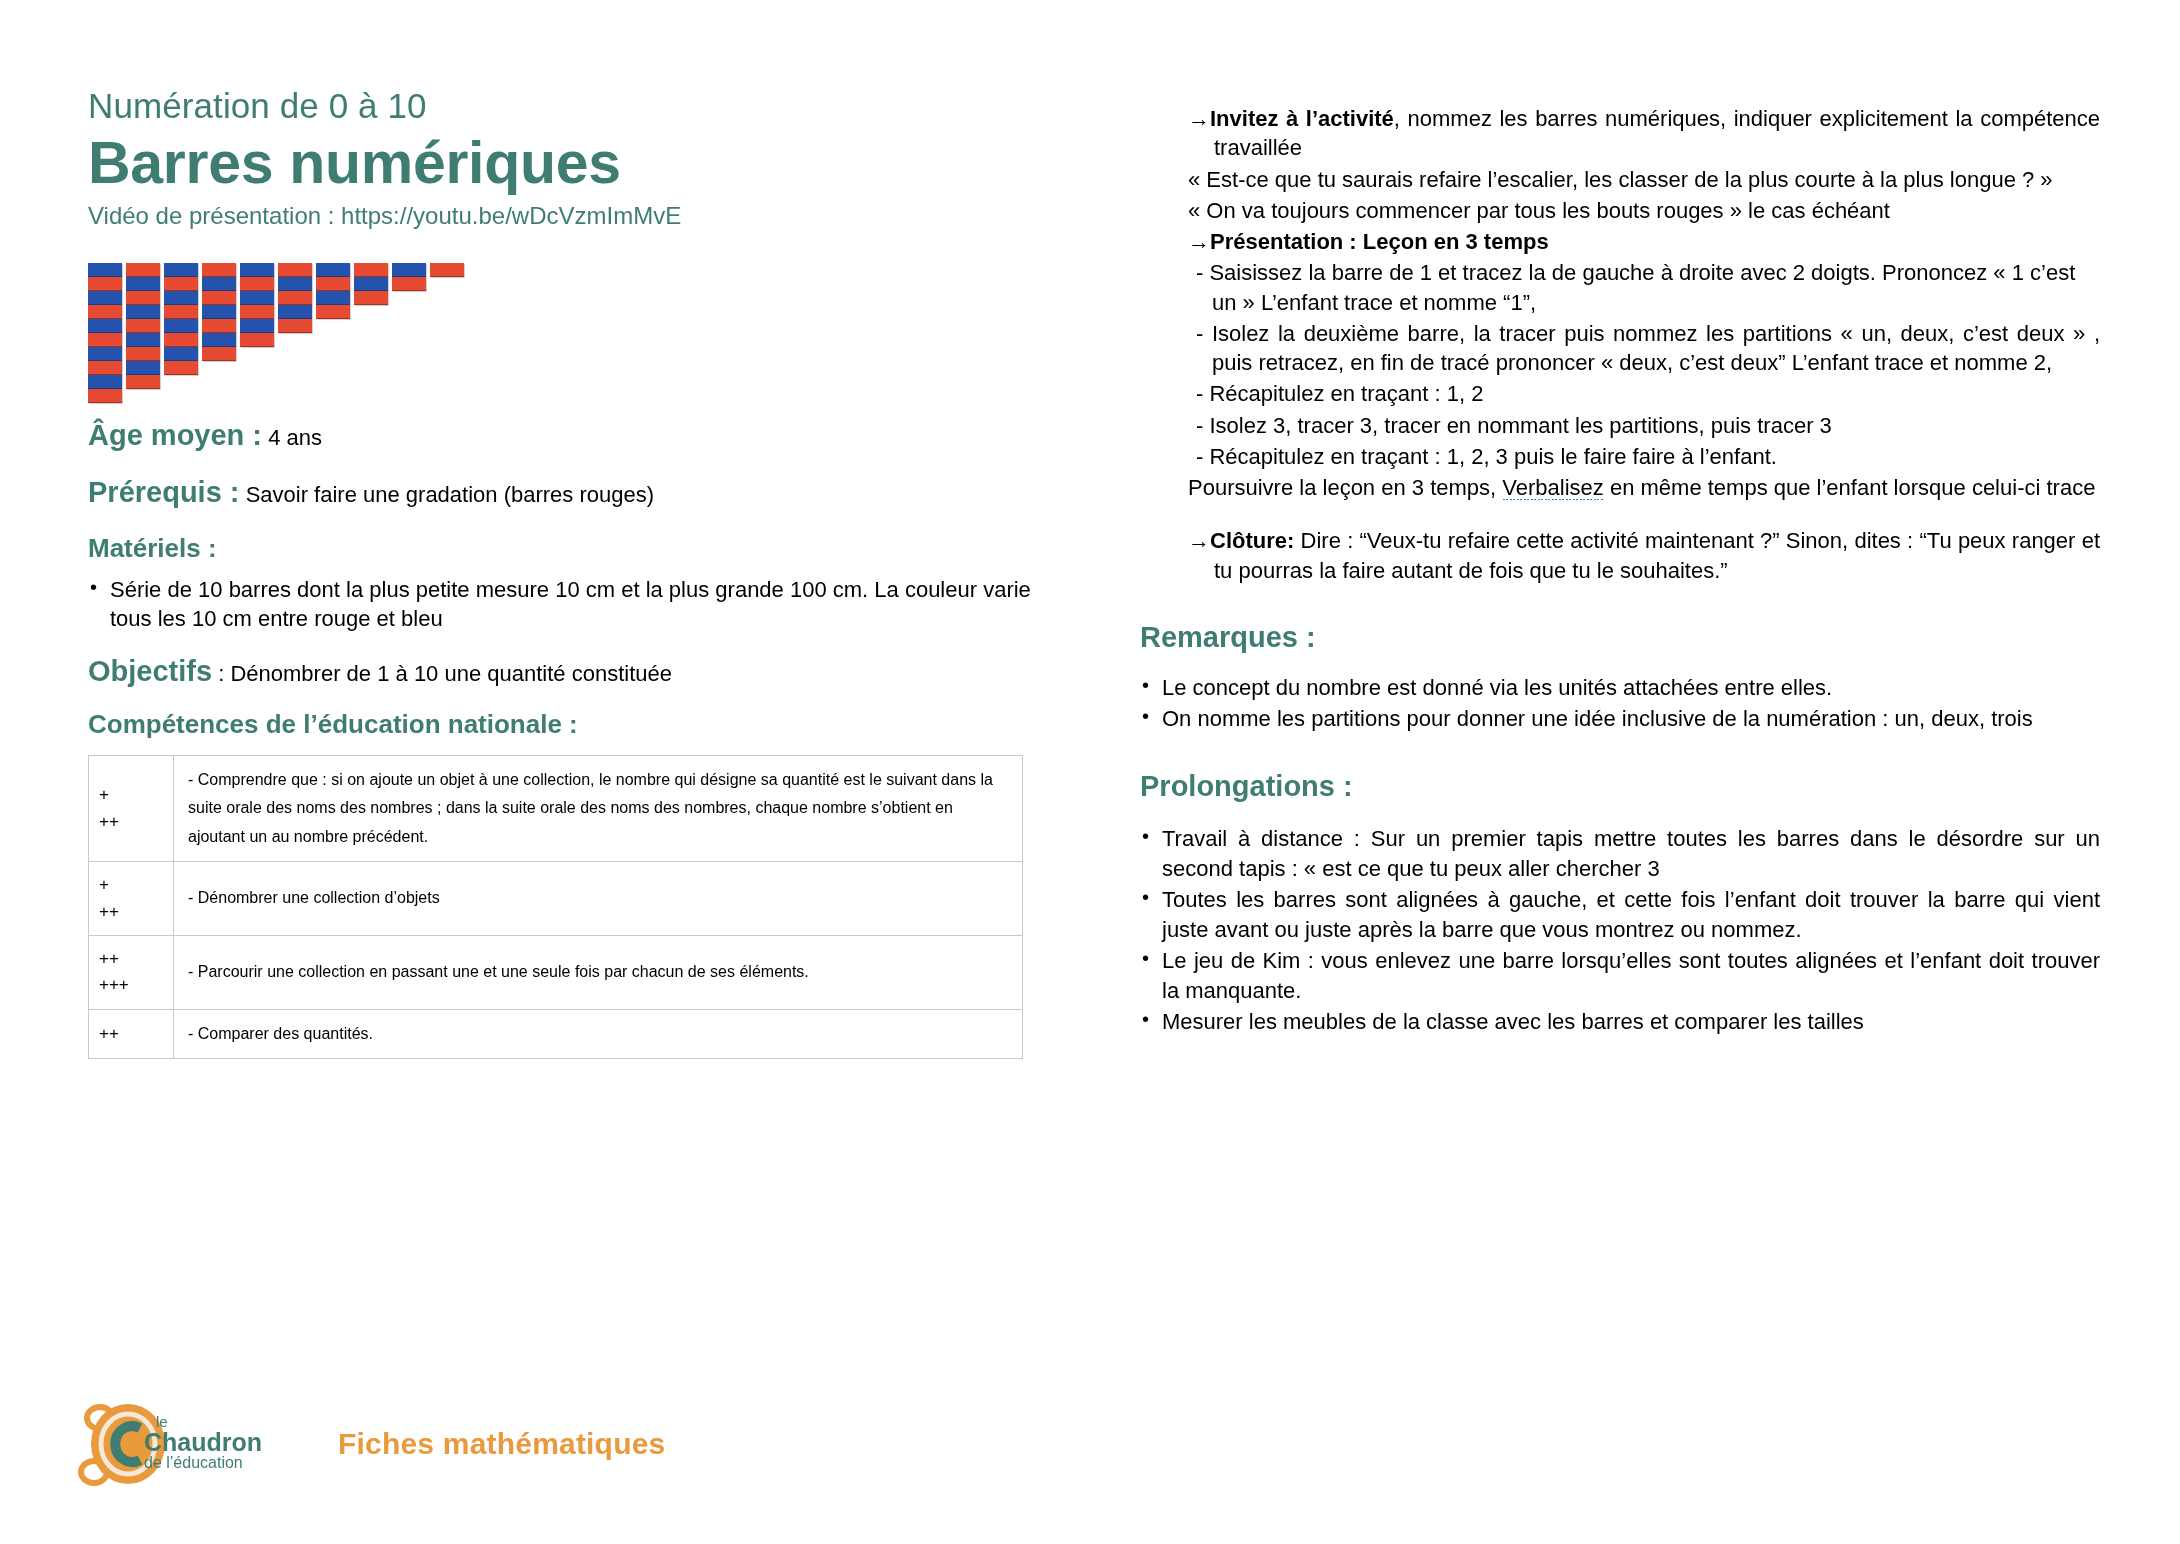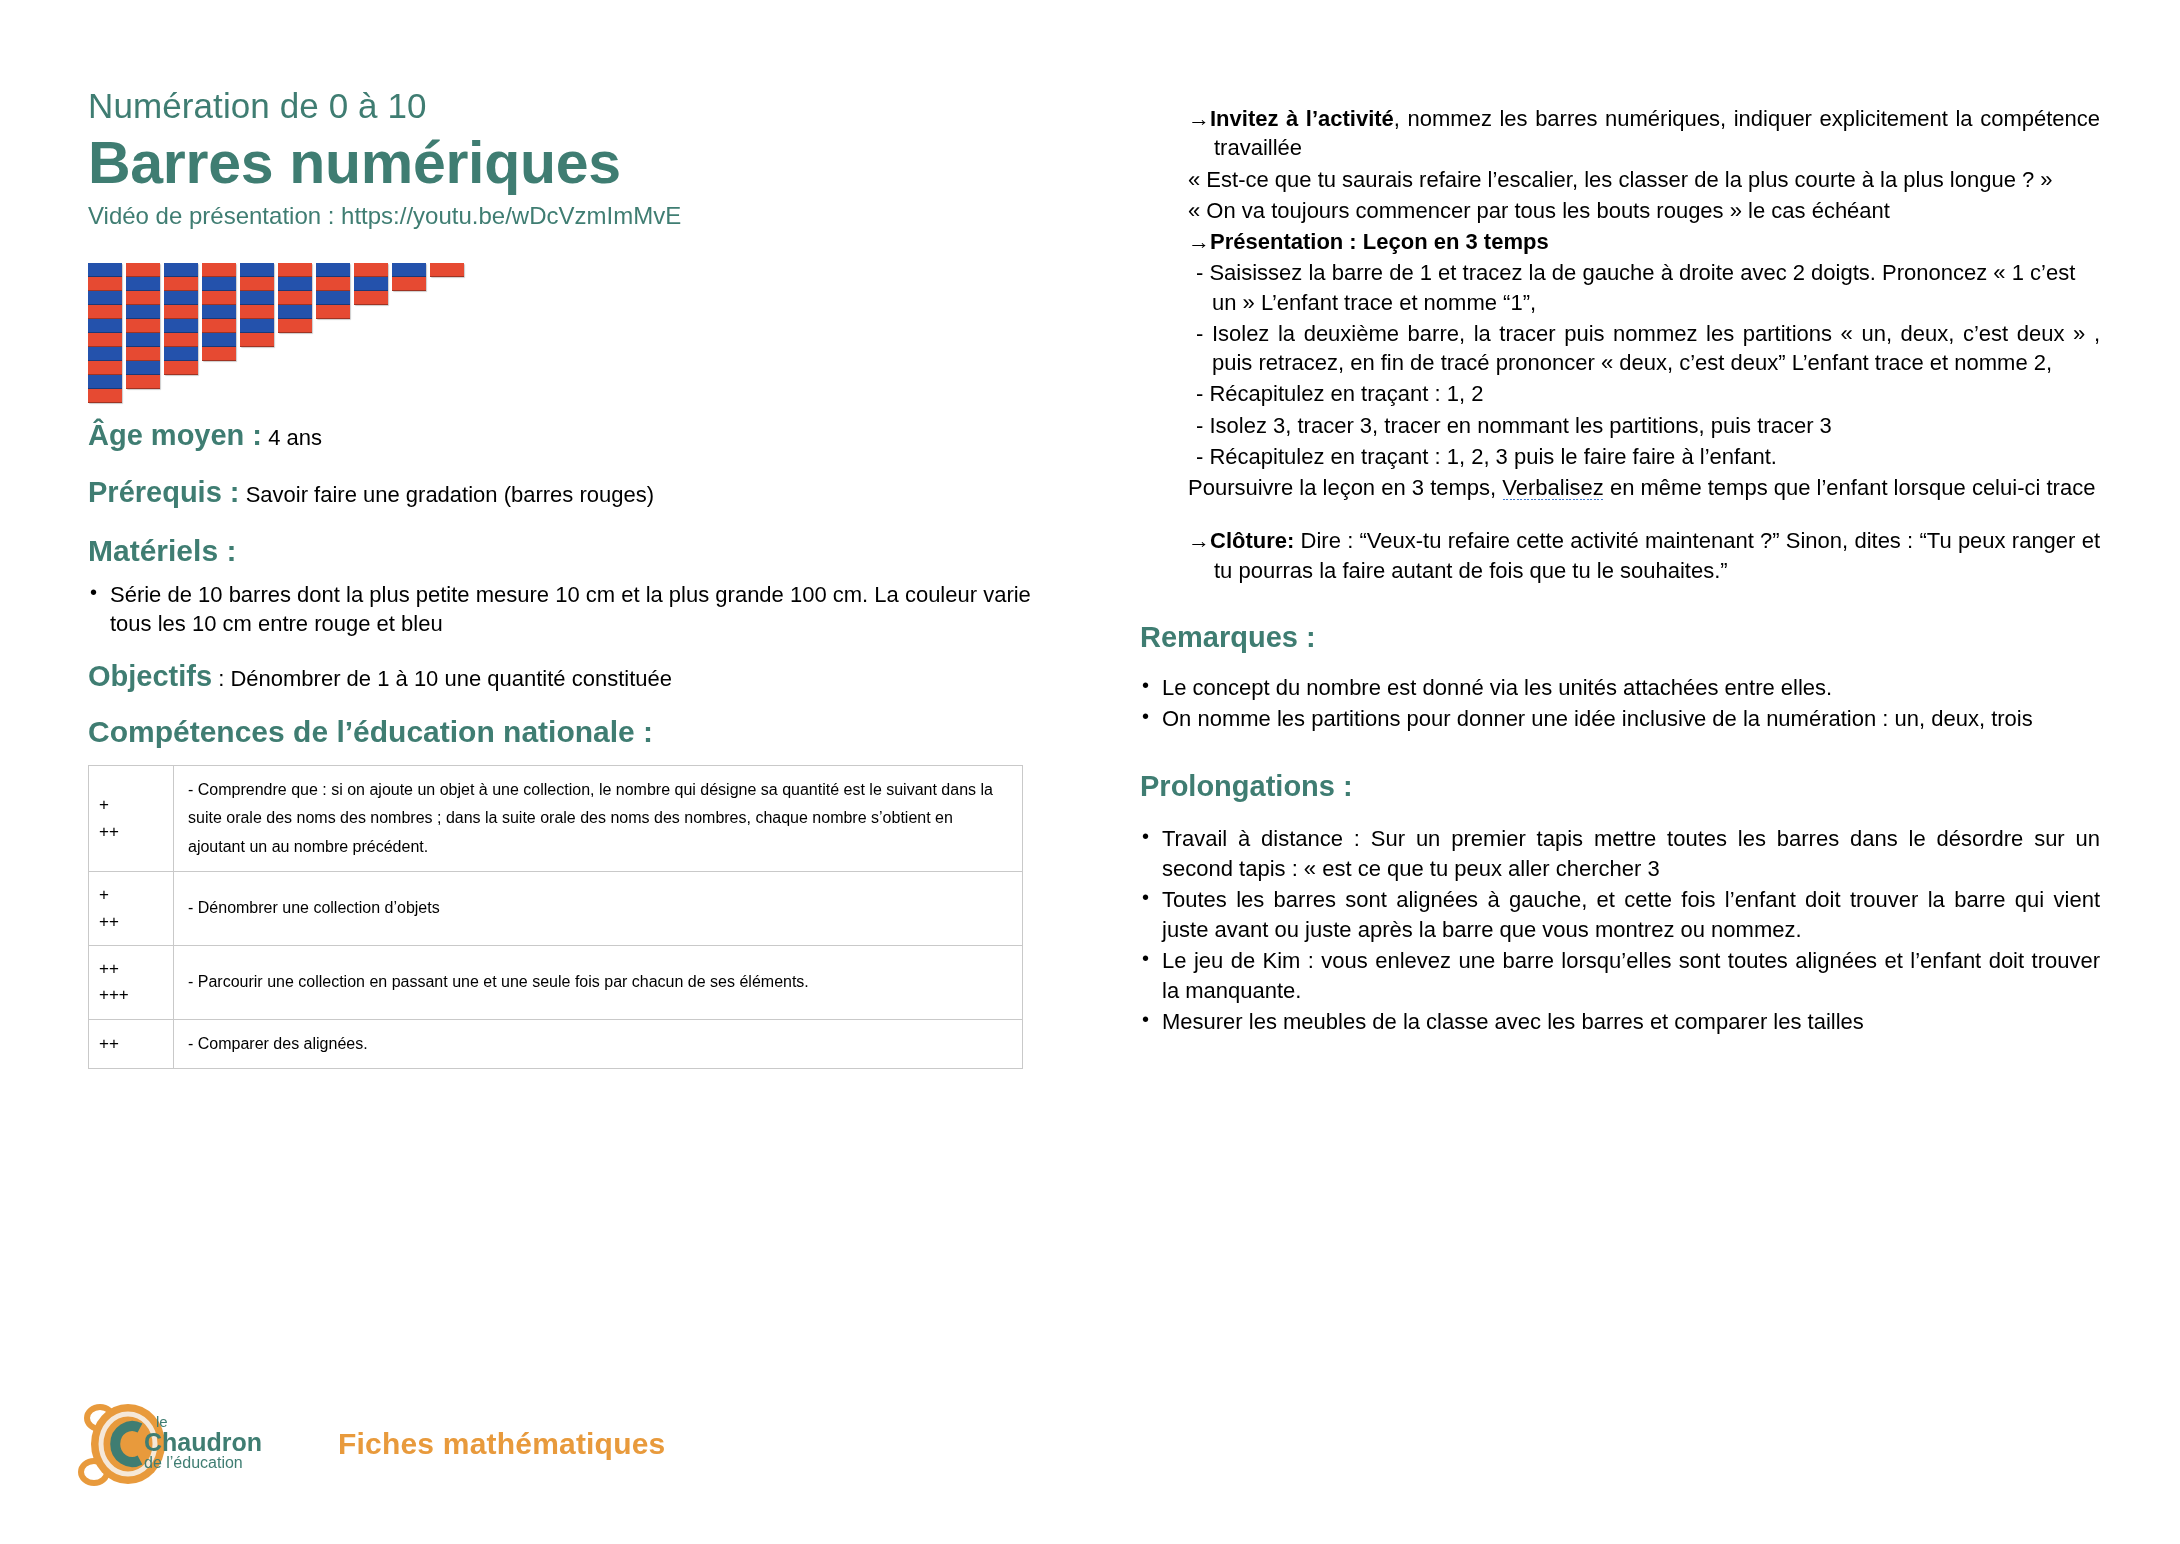--- a/index.html
+++ b/index.html
@@ -56,21 +56,21 @@
   .subtitle {
     color: #3f7d72;
     font-size: 24px;
     font-weight: 400;
     line-height: 1.2;
     margin: 0;
   }
 
   .sec-head {
     color: #3f7d72;
-    font-size: 30px;
+    font-size: 26px;
     font-weight: 700;
     line-height: 1.25;
     margin: 0;
   }
   .sec-head-r {
     color: #3f7d72;
     font-size: 29px;
     font-weight: 700;
     line-height: 1.25;
     margin: 0;
@@ -345,21 +345,21 @@
             <td class="plus">
               <span>++</span><br>
               <span>+++</span>
             </td>
             <td class="txt">- Parcourir une collection en passant une et une seule fois par chacun de ses éléments.</td>
           </tr>
           <tr>
             <td class="plus">
               <span>++</span>
             </td>
-            <td class="txt"><span>- Comparer </span><span class="sq-under">des</span><span> alignées.</span></td>
+            <td class="txt"><span>- Comparer </span><span class="sq-under">des</span><span> quantités.</span></td>
           </tr>
         </tbody>
       </table>
     </div>
   </div>
 
   <div class="col-right">
 
 
     <div class="rtext rblock">

